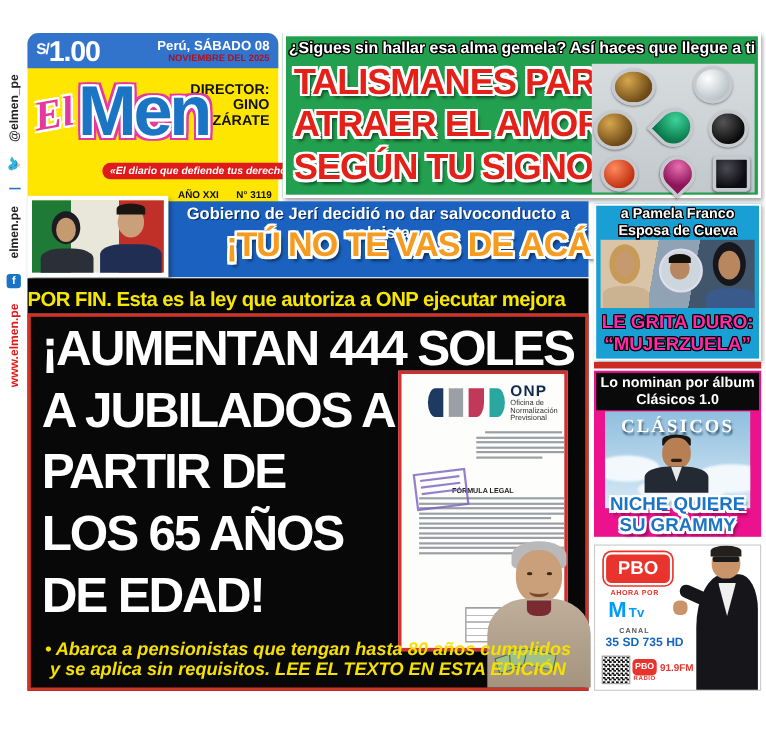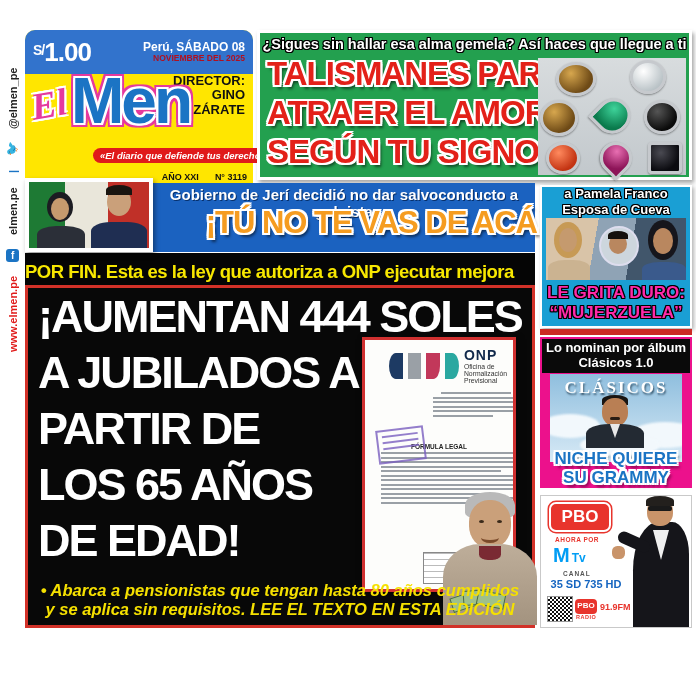--- a/index.html
+++ b/index.html
@@ -15,21 +15,21 @@
   #vstrip{left:0;top:150;width:26px;height:420px;writing-mode:vertical-rl;transform:rotate(180deg);
           display:flex;align-items:center;justify-content:center;gap:14px;font-size:11px;font-weight:bold;color:#222;}
   #vstrip .vsep{color:#1b74c4;font-weight:bold;}
   .vicon{display:inline-block;width:13px;height:13px;border-radius:3px;transform:rotate(90deg);}
   .vicon.fb{background:#1b74c4;color:#fff;font-size:10px;font-weight:bold;text-align:center;line-height:13px;border-radius:3px;}
   .vicon.tw{background:transparent;color:#1b9df0;font-size:12px;line-height:13px;text-align:center;}
   .vweb{color:#e01a1a;}
 
   
   #masthead{left:25px;top:30px;width:228px;height:155px;background:#ffe600;border-radius:10px 10px 0 0;}
-  #mast-bar{position:absolute;left:0;top:0;width:228px;height:44px;background:#3273cc;border-radius:10px 10px 0 0;
+  #mast-bar{position:absolute;left:0;top:0;width:228px;height:32px;background:#3273cc;border-radius:10px 10px 0 0;
             display:flex;justify-content:space-between;align-items:center;padding:0 8px;box-sizing:border-box;}
   #price{color:#fff;font-weight:bold;font-size:26px;letter-spacing:-1px;}
   #price .cur{font-size:14px;vertical-align:6px;}
   #datebox{text-align:right;line-height:1.05;}
   #date1{color:#fff;font-weight:bold;font-size:12px;}
   #date2{color:#b01020;font-weight:bold;font-size:8.5px;}
   #director{position:absolute;right:8px;top:44px;text-align:right;line-height:1.1;font-size:13px;font-weight:bold;color:#111;}
   #logo{position:absolute;left:6px;top:38px;width:215px;height:80px;}
   #logo-el{position:absolute;left:0;top:14px;font-family:"Liberation Serif",serif;font-style:italic;font-weight:bold;
            font-size:38px;color:#e5399e;transform:rotate(-10deg);

